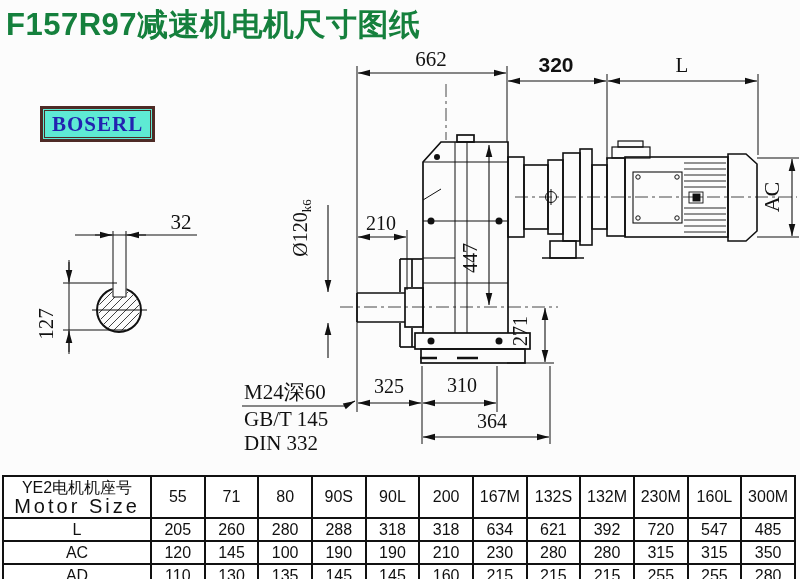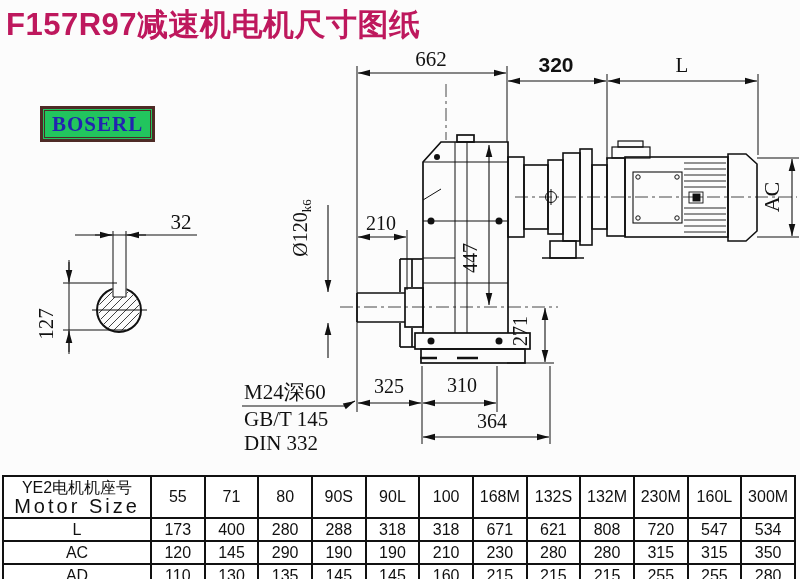--- a/index.html
+++ b/index.html
@@ -1,20 +1,20 @@
 <!DOCTYPE html>
 <html><head>
 <meta charset="utf-8">
 <style>
   html,body{margin:0;padding:0;background:#ffffff;}
   #canvas{position:relative;width:800px;height:579px;background:#fcfcfc;overflow:hidden;
           font-family:"Liberation Sans",sans-serif;color:#151515;}
   #page-title{position:absolute;left:6px;top:4px;font-size:31px;font-weight:700;
-              letter-spacing:0.5px;color:#be185d;white-space:nowrap;}
-  .logo{position:absolute;left:40px;top:106px;border:3px solid #4e2b26;padding:1px;background:#22c55e;}
+              letter-spacing:0.5px;color:#15803d;white-space:nowrap;}
+  .logo{position:absolute;left:40px;top:106px;border:3px solid #4e2b26;padding:1px;background:#5eead4;}
   .logo-inner{border:1px solid #4e2b26;padding:0 7px;font-family:"Liberation Serif",serif;
               font-weight:700;font-size:21px;color:#2323b0;letter-spacing:1px;line-height:26px;}
   #drawing-svg{position:absolute;left:0;top:0;}
   
   #spec-table-wrap{position:absolute;left:2px;top:475px;width:794px;}
   table.spec{border-collapse:collapse;table-layout:fixed;width:100%;background:#fff;}
   table.spec th,table.spec td{border:2px solid #111;text-align:center;vertical-align:middle;
       font-weight:400;padding:0;color:#101010;}
   table.spec col.c0{width:148px;}
   th.first{font-size:17px;height:40px;line-height:19px;}
@@ -224,50 +224,50 @@
         <tr class="hdr" id="hdr-row">
           <th class="first">
             <div>YE2电机机座号</div>
             <div class="en">Motor Size</div>
           </th>
         <th>55</th>
             <th>71</th>
             <th>80</th>
             <th>90S</th>
             <th>90L</th>
-            <th>100</th>
-            <th>168M</th>
+            <th>200</th>
+            <th>167M</th>
             <th>132S</th>
             <th>132M</th>
             <th>230M</th>
             <th>160L</th>
             <th>300M</th>
           </tr>
       </thead>
       <tbody id="table-body">
           <tr class="datarow">
             <th>L</th>
-            <td>173</td>
-            <td>400</td>
+            <td>205</td>
+            <td>260</td>
             <td>280</td>
             <td>288</td>
             <td>318</td>
             <td>318</td>
-            <td>671</td>
+            <td>634</td>
             <td>621</td>
-            <td>808</td>
+            <td>392</td>
             <td>720</td>
             <td>547</td>
-            <td>534</td>
+            <td>485</td>
           </tr>
           <tr class="datarow">
             <th>AC</th>
             <td>120</td>
             <td>145</td>
-            <td>290</td>
+            <td>100</td>
             <td>190</td>
             <td>190</td>
             <td>210</td>
             <td>230</td>
             <td>280</td>
             <td>280</td>
             <td>315</td>
             <td>315</td>
             <td>350</td>
           </tr>

